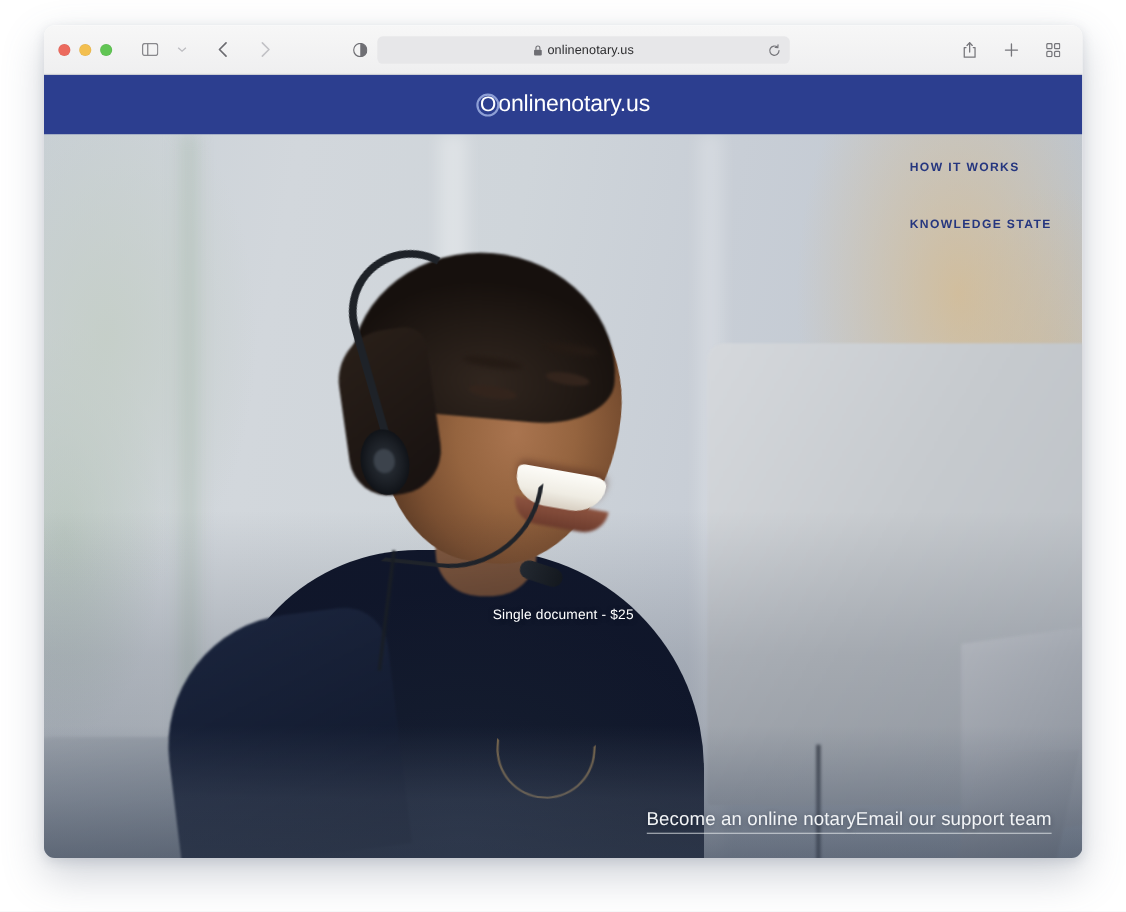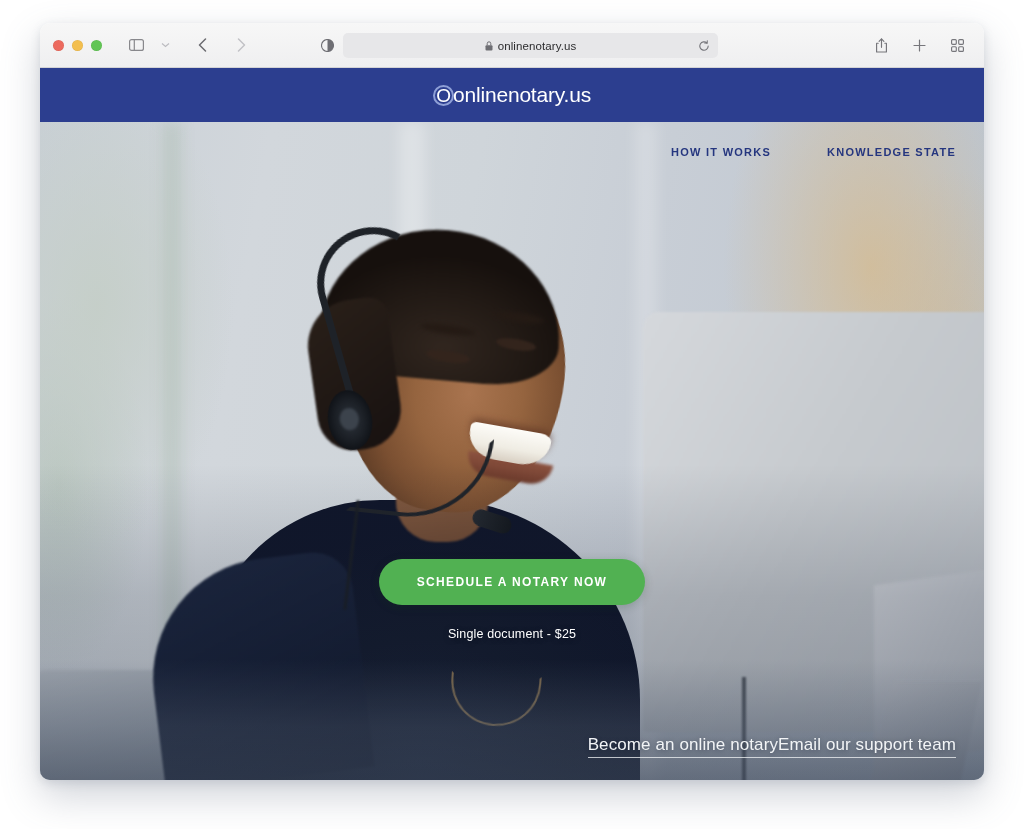--- a/index.html
+++ b/index.html
@@ -458,21 +458,21 @@
   .site-nav {
     position: absolute;
     top: 24px;
     left: 0; right: 0;
     display: flex;
     align-items: center;
     z-index: 5;
     padding: 0 28px 0 28px;
   }
   .nav-left { display: flex; gap: 44px; }
-  .nav-right { display: flex; gap: 56px; margin-left: auto; }
+  .nav-right { display: flex; gap: 40px; margin-left: auto; flex-direction: column; }
   .nav-link {
     font-size: 11px;
     font-weight: bold;
     letter-spacing: 1.25px;
     color: #25367f;
     text-decoration: none;
     white-space: nowrap;
   }
 
   
@@ -678,21 +678,20 @@
       <div class="hero-shade"></div>
 
       <div class="site-nav">
         <div class="nav-right">
           <a class="nav-link" href="#">HOW IT WORKS</a>
           <a class="nav-link" href="#">KNOWLEDGE STATE</a>
         </div>
       </div>
 
       <div class="hero-copy">
-        <button class="cta-btn">SCHEDULE A NOTARY NOW</button>
         <div class="price-note">Single document - $25</div>
       </div>
 
       <div class="bottom-links">
         <a class="bl right" href="#">Become an online notary</a>
         <a class="bl" href="#">Email our support team</a>
       </div>
 
     </div>
   </div>

